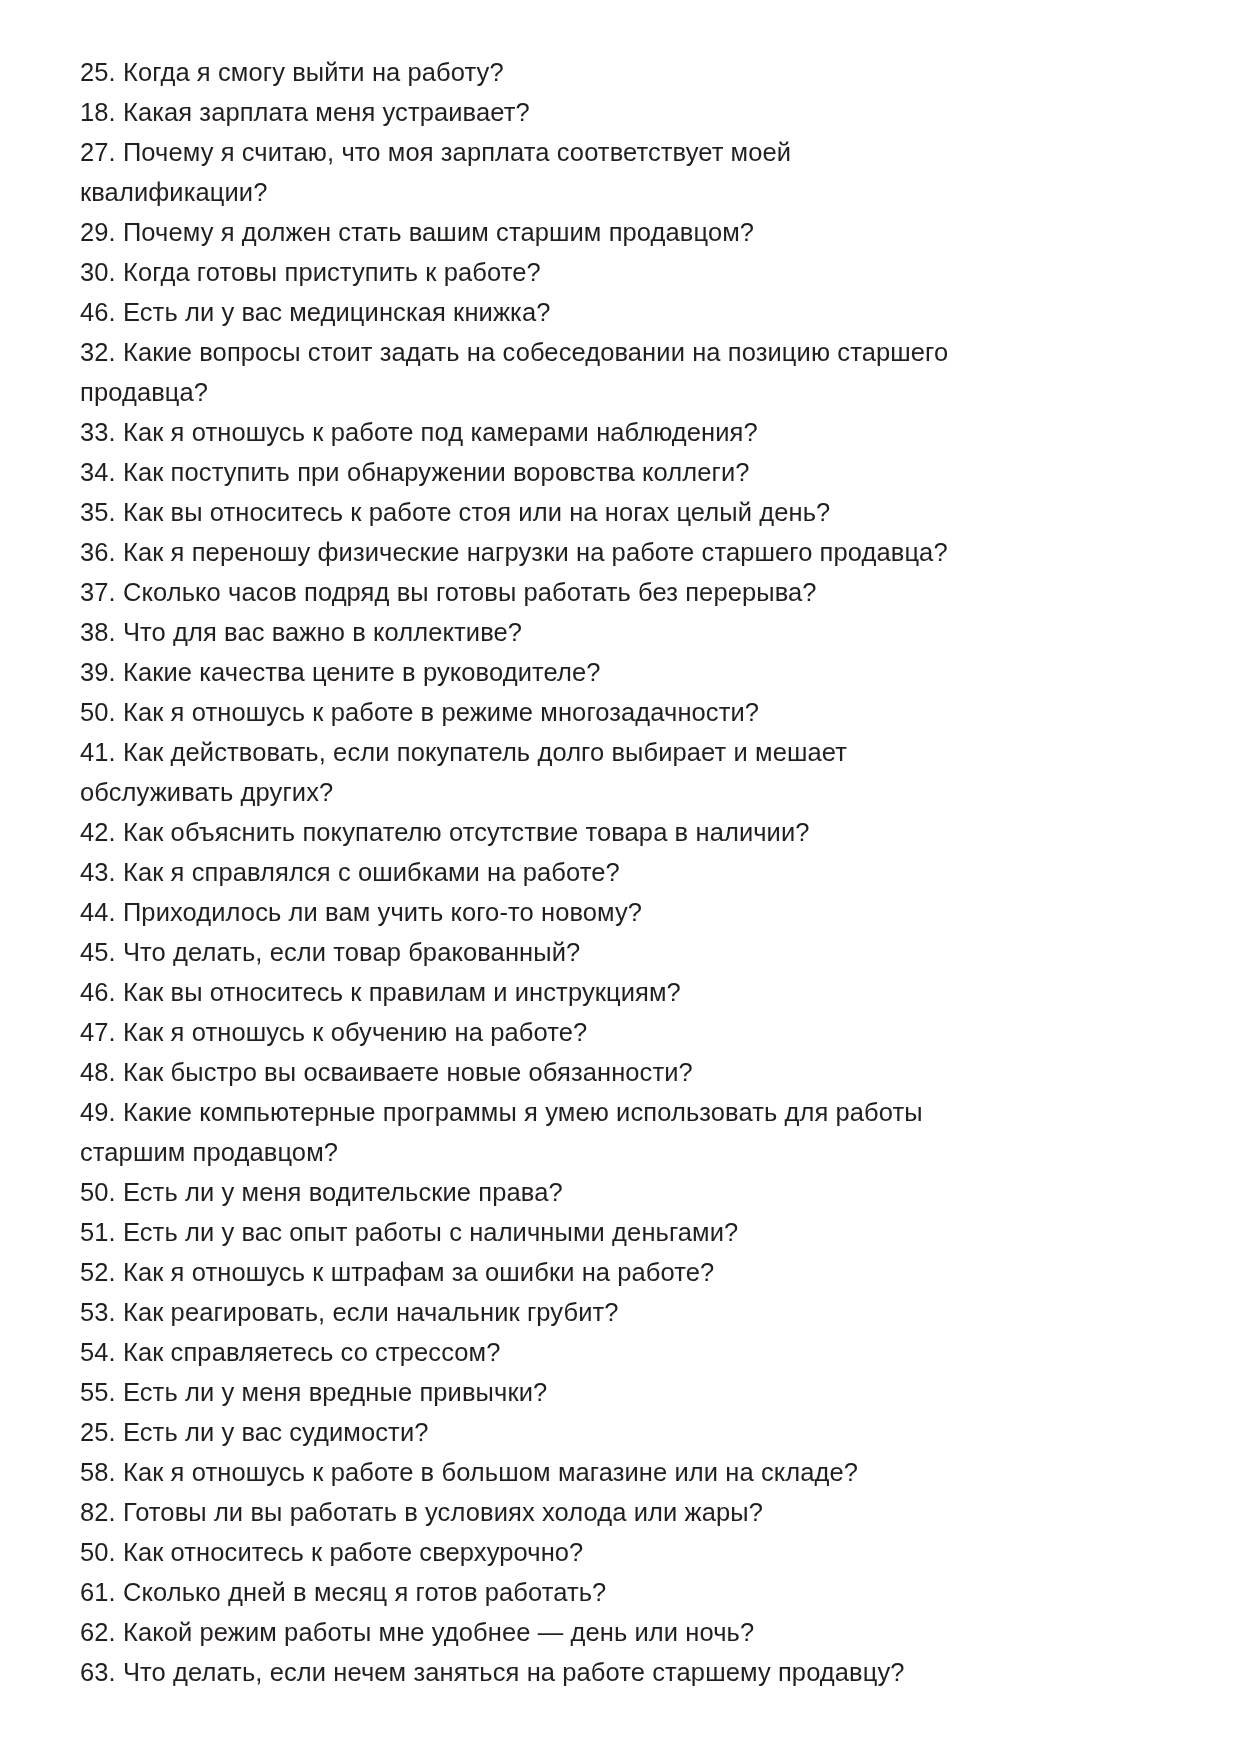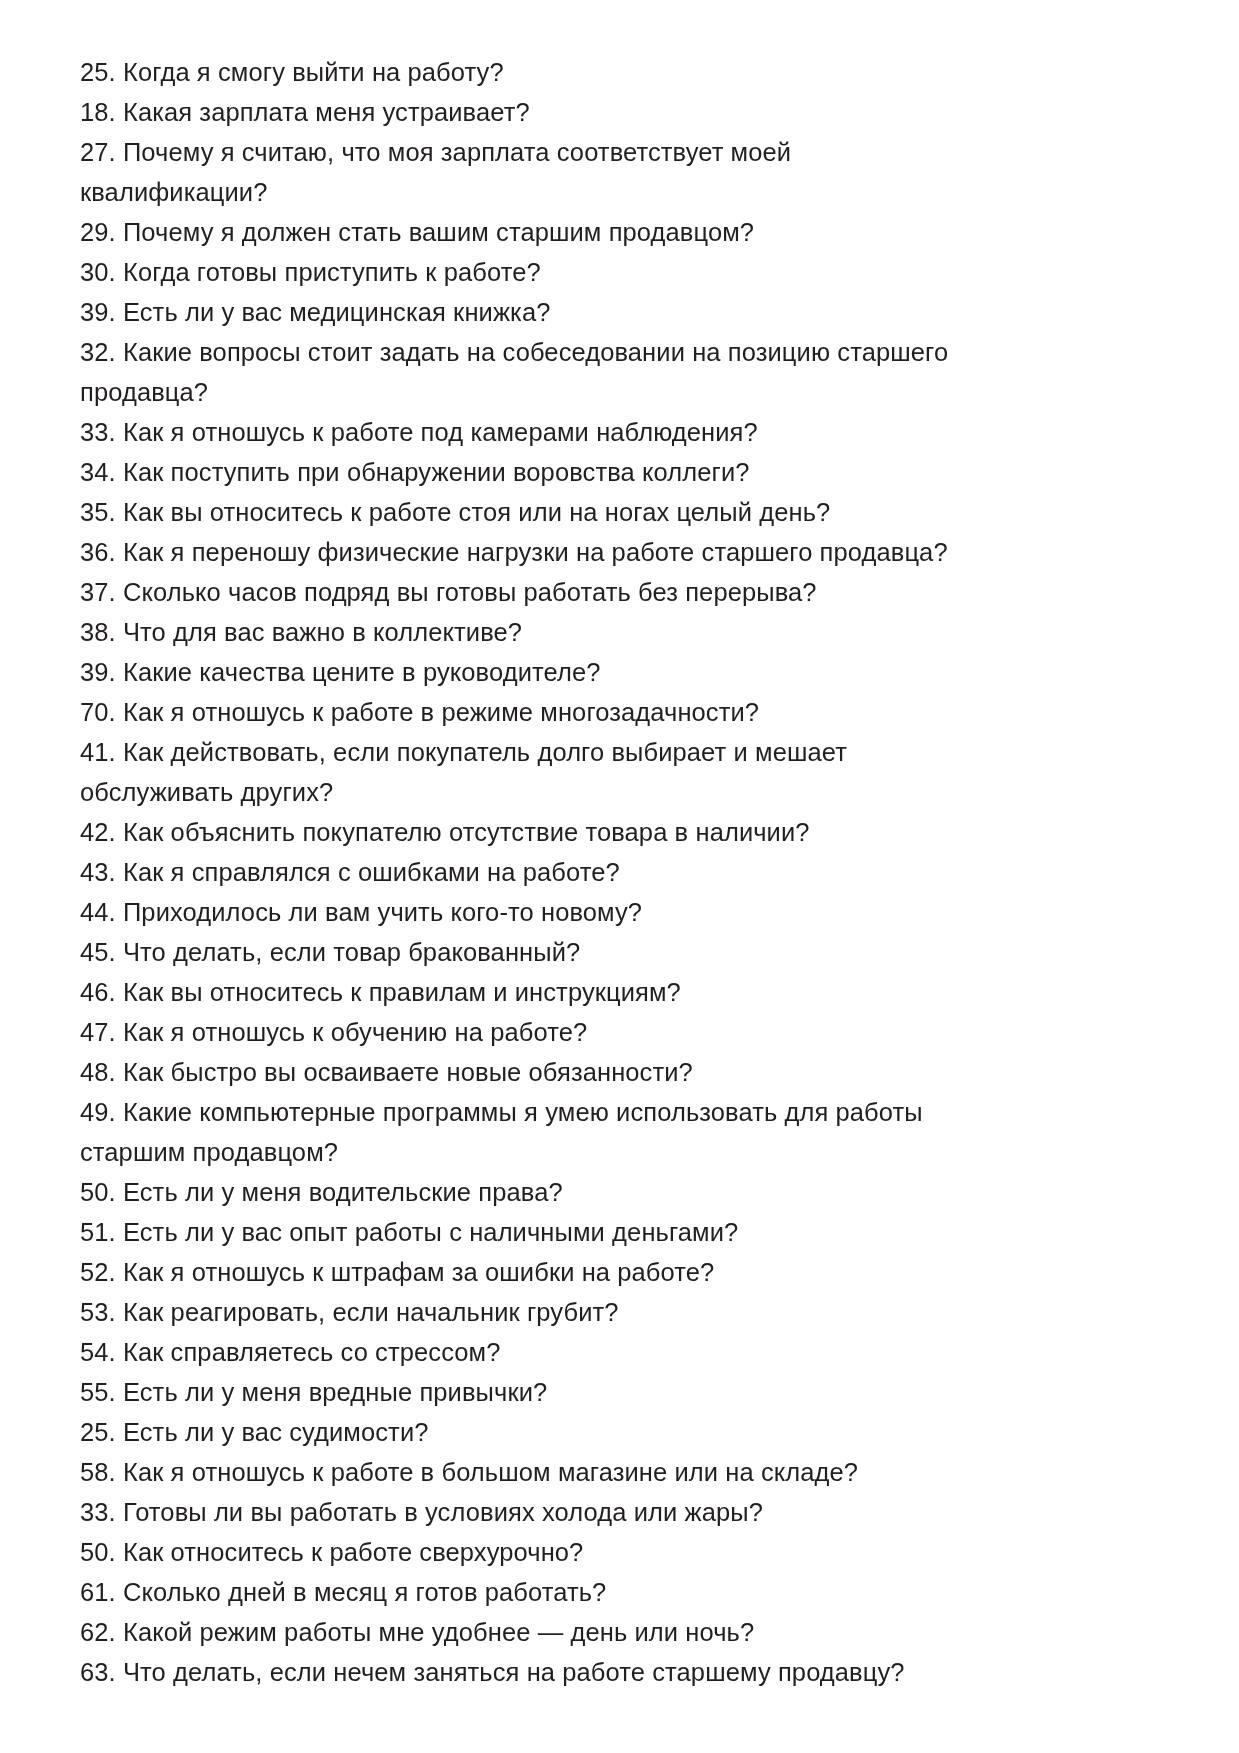--- a/index.html
+++ b/index.html
@@ -41,46 +41,46 @@
 </head>
 <body>
 
 <div class="page">
   <div class="qa-list">
     <p class="qa-item">25. Когда я смогу выйти на работу?</p>
     <p class="qa-item">18. Какая зарплата меня устраивает?</p>
     <p class="qa-item">27. Почему я считаю, что моя зарплата соответствует моей квалификации?</p>
     <p class="qa-item">29. Почему я должен стать вашим старшим продавцом?</p>
     <p class="qa-item">30. Когда готовы приступить к работе?</p>
-    <p class="qa-item">39. Есть ли у вас медицинская книжка?</p>
+    <p class="qa-item">46. Есть ли у вас медицинская книжка?</p>
     <p class="qa-item">32. Какие вопросы стоит задать на собеседовании на позицию старшего продавца?</p>
     <p class="qa-item">33. Как я отношусь к работе под камерами наблюдения?</p>
     <p class="qa-item">34. Как поступить при обнаружении воровства коллеги?</p>
     <p class="qa-item">35. Как вы относитесь к работе стоя или на ногах целый день?</p>
     <p class="qa-item">36. Как я переношу физические нагрузки на работе старшего продавца?</p>
     <p class="qa-item">37. Сколько часов подряд вы готовы работать без перерыва?</p>
     <p class="qa-item">38. Что для вас важно в коллективе?</p>
     <p class="qa-item">39. Какие качества цените в руководителе?</p>
-    <p class="qa-item">70. Как я отношусь к работе в режиме многозадачности?</p>
+    <p class="qa-item">50. Как я отношусь к работе в режиме многозадачности?</p>
     <p class="qa-item">41. Как действовать, если покупатель долго выбирает и мешает обслуживать других?</p>
     <p class="qa-item">42. Как объяснить покупателю отсутствие товара в наличии?</p>
     <p class="qa-item">43. Как я справлялся с ошибками на работе?</p>
     <p class="qa-item">44. Приходилось ли вам учить кого-то новому?</p>
     <p class="qa-item">45. Что делать, если товар бракованный?</p>
     <p class="qa-item">46. Как вы относитесь к правилам и инструкциям?</p>
     <p class="qa-item">47. Как я отношусь к обучению на работе?</p>
     <p class="qa-item">48. Как быстро вы осваиваете новые обязанности?</p>
     <p class="qa-item">49. Какие компьютерные программы я умею использовать для работы старшим продавцом?</p>
     <p class="qa-item">50. Есть ли у меня водительские права?</p>
     <p class="qa-item">51. Есть ли у вас опыт работы с наличными деньгами?</p>
     <p class="qa-item">52. Как я отношусь к штрафам за ошибки на работе?</p>
     <p class="qa-item">53. Как реагировать, если начальник грубит?</p>
     <p class="qa-item">54. Как справляетесь со стрессом?</p>
     <p class="qa-item">55. Есть ли у меня вредные привычки?</p>
     <p class="qa-item">25. Есть ли у вас судимости?</p>
     <p class="qa-item">58. Как я отношусь к работе в большом магазине или на складе?</p>
-    <p class="qa-item">33. Готовы ли вы работать в условиях холода или жары?</p>
+    <p class="qa-item">82. Готовы ли вы работать в условиях холода или жары?</p>
     <p class="qa-item">50. Как относитесь к работе сверхурочно?</p>
     <p class="qa-item">61. Сколько дней в месяц я готов работать?</p>
     <p class="qa-item">62. Какой режим работы мне удобнее — день или ночь?</p>
     <p class="qa-item">63. Что делать, если нечем заняться на работе старшему продавцу?</p>
   </div>
 </div>
 
 </body></html>

